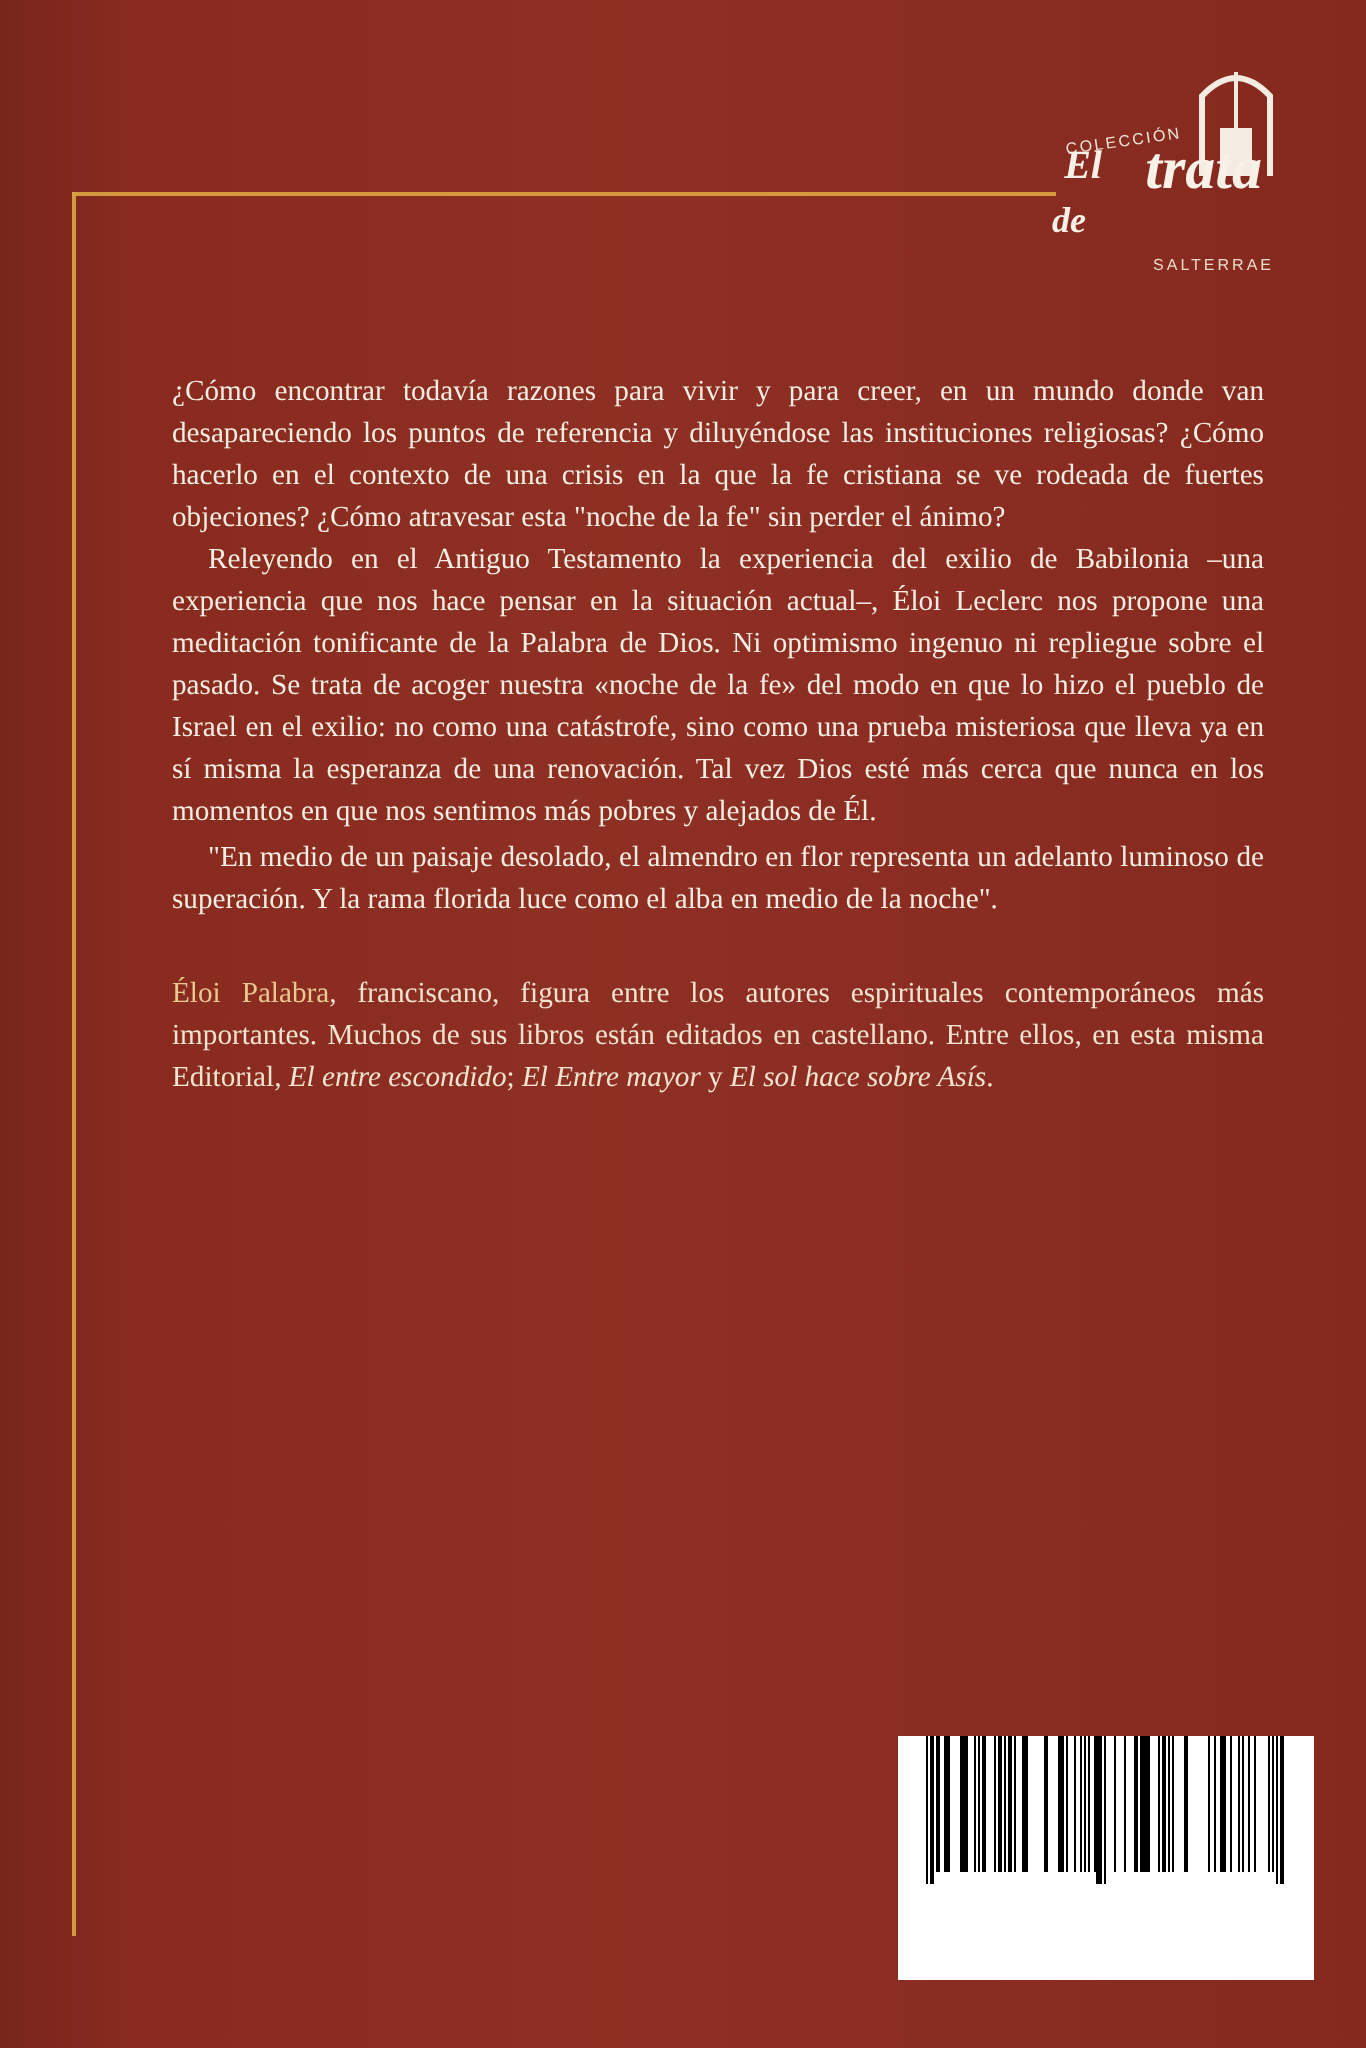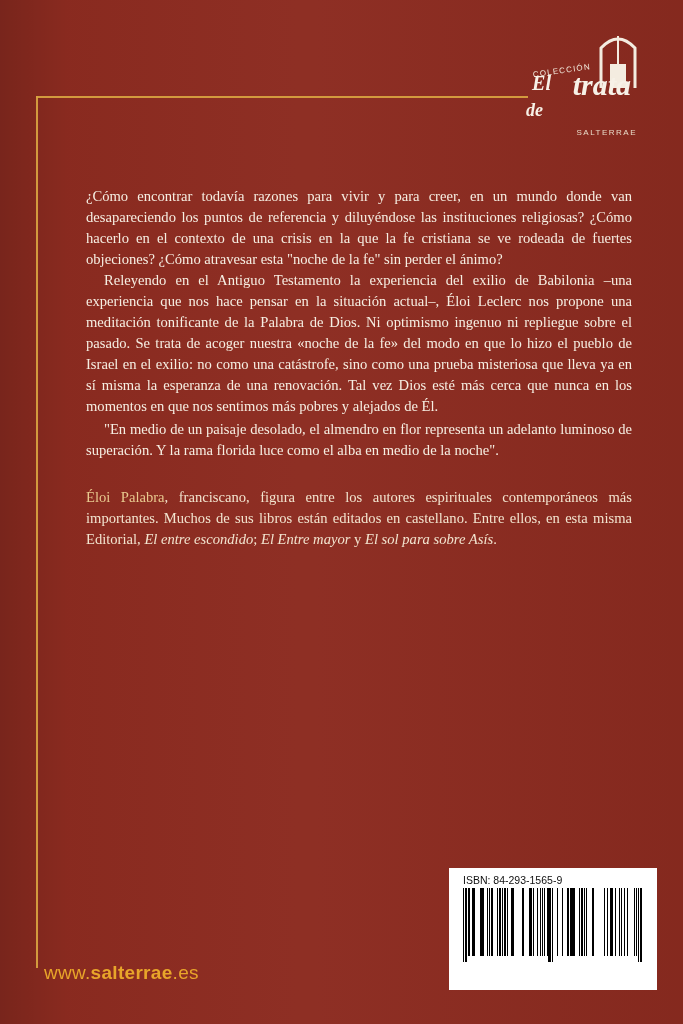--- a/index.html
+++ b/index.html
@@ -233,29 +233,25 @@
     <div class="l-salterrae">SALTERRAE</div>
   </div>
 
   <div class="blurb">
     <p>¿Cómo encontrar todavía razones para vivir y para creer, en un mundo donde van desapareciendo los puntos de referencia y diluyéndose las instituciones religiosas? ¿Cómo hacerlo en el contexto de una crisis en la que la fe cristiana se ve rodeada de fuertes objeciones? ¿Cómo atravesar esta "noche de la fe" sin perder el ánimo?</p>
     <p>Releyendo en el Antiguo Testamento la experiencia del exilio de Babilonia –una experiencia que nos hace pensar en la situación actual–, Éloi Leclerc nos propone una meditación tonificante de la Palabra de Dios. Ni optimismo ingenuo ni repliegue sobre el pasado. Se trata de acoger nuestra «noche de la fe» del modo en que lo hizo el pueblo de Israel en el exilio: no como una catástrofe, sino como una prueba misteriosa que lleva ya en sí misma la esperanza de una renovación. Tal vez Dios esté más cerca que nunca en los momentos en que nos sentimos más pobres y alejados de Él.</p>
     <p class="quote">"En medio de un paisaje desolado, el almendro en flor representa un adelanto luminoso de superación. Y la rama florida luce como el alba en medio de la noche".</p>
   </div>
 
   <div class="bio">
-    <span class="author">Éloi Palabra</span><span>, franciscano, figura entre los autores espirituales contemporáneos más importantes. Muchos de sus libros están editados en castellano. Entre ellos, en esta misma Editorial, </span><i>El entre escondido</i><span>; </span><i>El Entre mayor</i><span> y </span><i>El sol para sobre Asís</i><span>.</span>
+    <span class="author">Éloi Palabra</span><span>, franciscano, figura entre los autores espirituales contemporáneos más importantes. Muchos de sus libros están editados en castellano. Entre ellos, en esta misma Editorial, </span><i>El entre escondido</i><span>; </span><i>El Entre mayor</i><span> y </span><i>El sol hace sobre Asís</i><span>.</span>
   </div>
 
-  <div class="website">
-    <span>www.</span><b>salterrae</b><span>.es</span>
-  </div>
 
   <div class="barcode-box">
-    <div class="isbn">ISBN: 84-293-1565-9</div>
     <div class="bars">
         <span class="tall" style="width: 1px;"></span>
         <span style="width: 2px; background: transparent;"></span>
         <span class="tall" style="width: 1px;"></span>
         <span style="width: 2px; background: transparent;"></span>
         <span class="tall" style="width: 1px;"></span>
         <span style="width: 1px; background: transparent;"></span>
         <span style="width: 2px;"></span>
         <span style="width: 1px; background: transparent;"></span>
         <span style="width: 2px;"></span>

